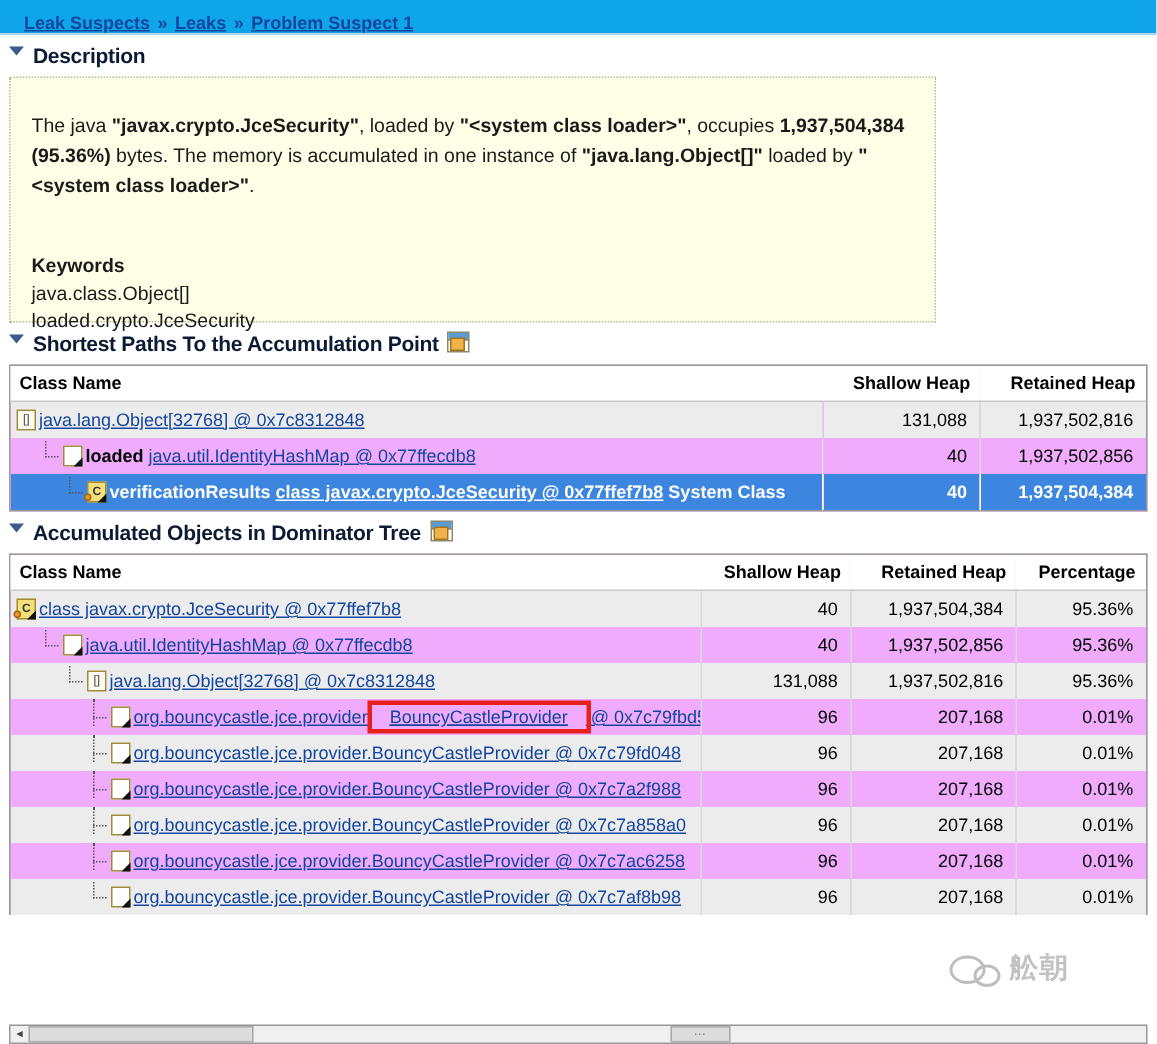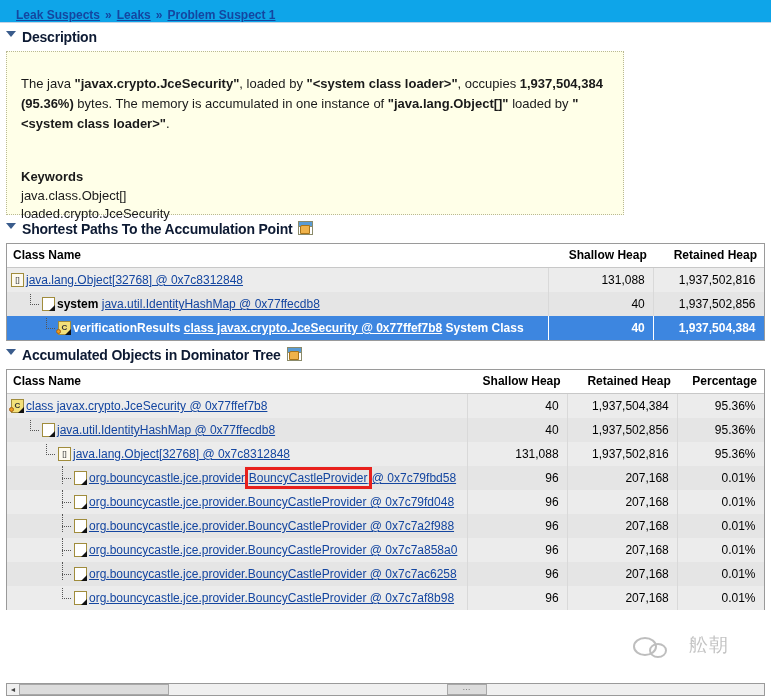--- a/index.html
+++ b/index.html
@@ -102,21 +102,21 @@
     color: #1a1a1a;
   }
   .desc-box b { font-weight: bold; }
   .kw-head { font-weight: bold; margin-top: 33px; }
   .kw-line { line-height: 18px; }
 
   
   .table-wrap {
     margin: 2px 6px 0 6px;
     border: 1px solid #9a9a9a;
-    background: #e5e5e5;
+    background: #f0abfc;
     box-sizing: border-box;
   }
   table.grid {
     border-collapse: collapse;
     width: 100%;
     table-layout: fixed;
     font-size: 12px;
   }
   table.grid th {
     font-weight: bold;
@@ -248,21 +248,21 @@
     width: 0; height: 0;
     border-left: 6px solid transparent;
     border-bottom: 6px solid #111;
   }
 
   
   .redbox {
     outline: 3px solid #e8201c;
     position: relative;
     z-index: 5;
-    padding: 1px 1px;
+    padding: 1px 12px;
     text-decoration: underline;
   }
 
   
   .hscroll {
     position: absolute;
     left: 6px;
     right: 6px;
     bottom: 0px;
     height: 13px;
@@ -314,25 +314,24 @@
     position: absolute;
     border: 2px solid #666;
     border-radius: 50%;
     background: transparent;
   }
   .wm-b1 { width: 20px; height: 15px; left: 0; top: 4px; }
   .wm-b2 { width: 14px; height: 11px; left: 16px; top: 10px; }
   .wm-text {
     font-family: "DejaVu Sans", sans-serif;
     font-size: 19px;
-    font-weight: normal;
+    font-weight: bold;
     color: #707070;
     letter-spacing: 1px;
     white-space: nowrap;
-    margin-left: 16px;
   }
 </style>
 </head>
 <body>
 
 <div class="breadcrumb">
   <span class="crumb">Leak Suspects</span>
   <span class="crumb-sep">»</span>
   <span class="crumb">Leaks</span>
   <span class="crumb-sep">»</span>
@@ -385,21 +384,21 @@
         </td>
         <td class="num">131,088</td>
         <td class="num">1,937,502,816</td>
       </tr>
       <tr>
         <td>
           <span class="cellflex">
             <span class="guide"></span>
             <span class="elbow"></span>
             <span class="ic ic-doc"></span>
-            <span class="bold plain">system</span>&nbsp;<span class="lnk">java.util.IdentityHashMap @ 0x77ffecdb8</span>
+            <span class="bold plain">loaded</span>&nbsp;<span class="lnk">java.util.IdentityHashMap @ 0x77ffecdb8</span>
           </span>
         </td>
         <td class="num">40</td>
         <td class="num">1,937,502,856</td>
       </tr>
       <tr class="sel">
         <td>
           <span class="cellflex">
             <span class="guide"></span>
             <span class="guide"></span>

